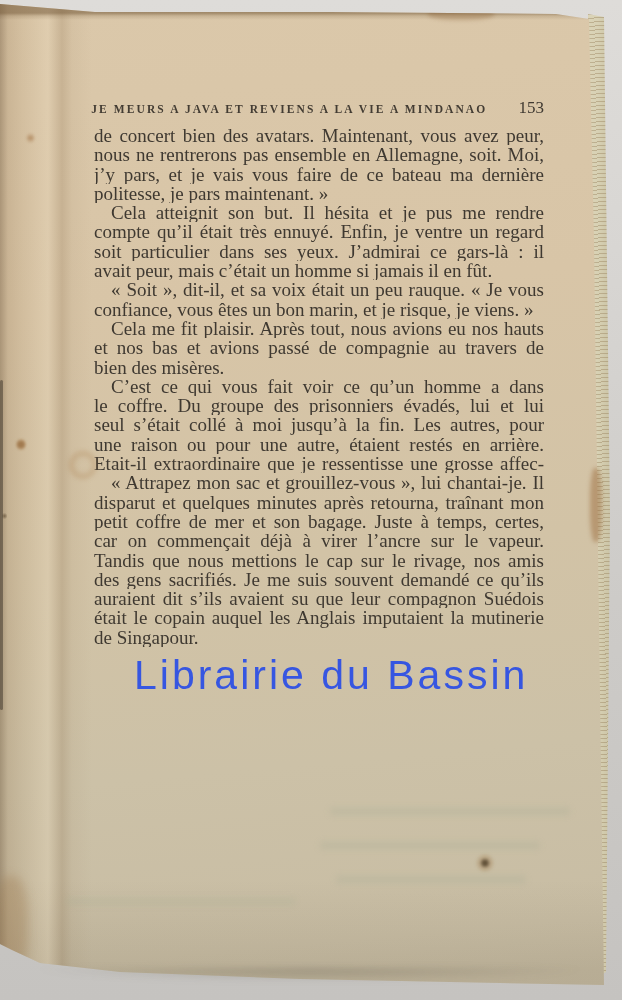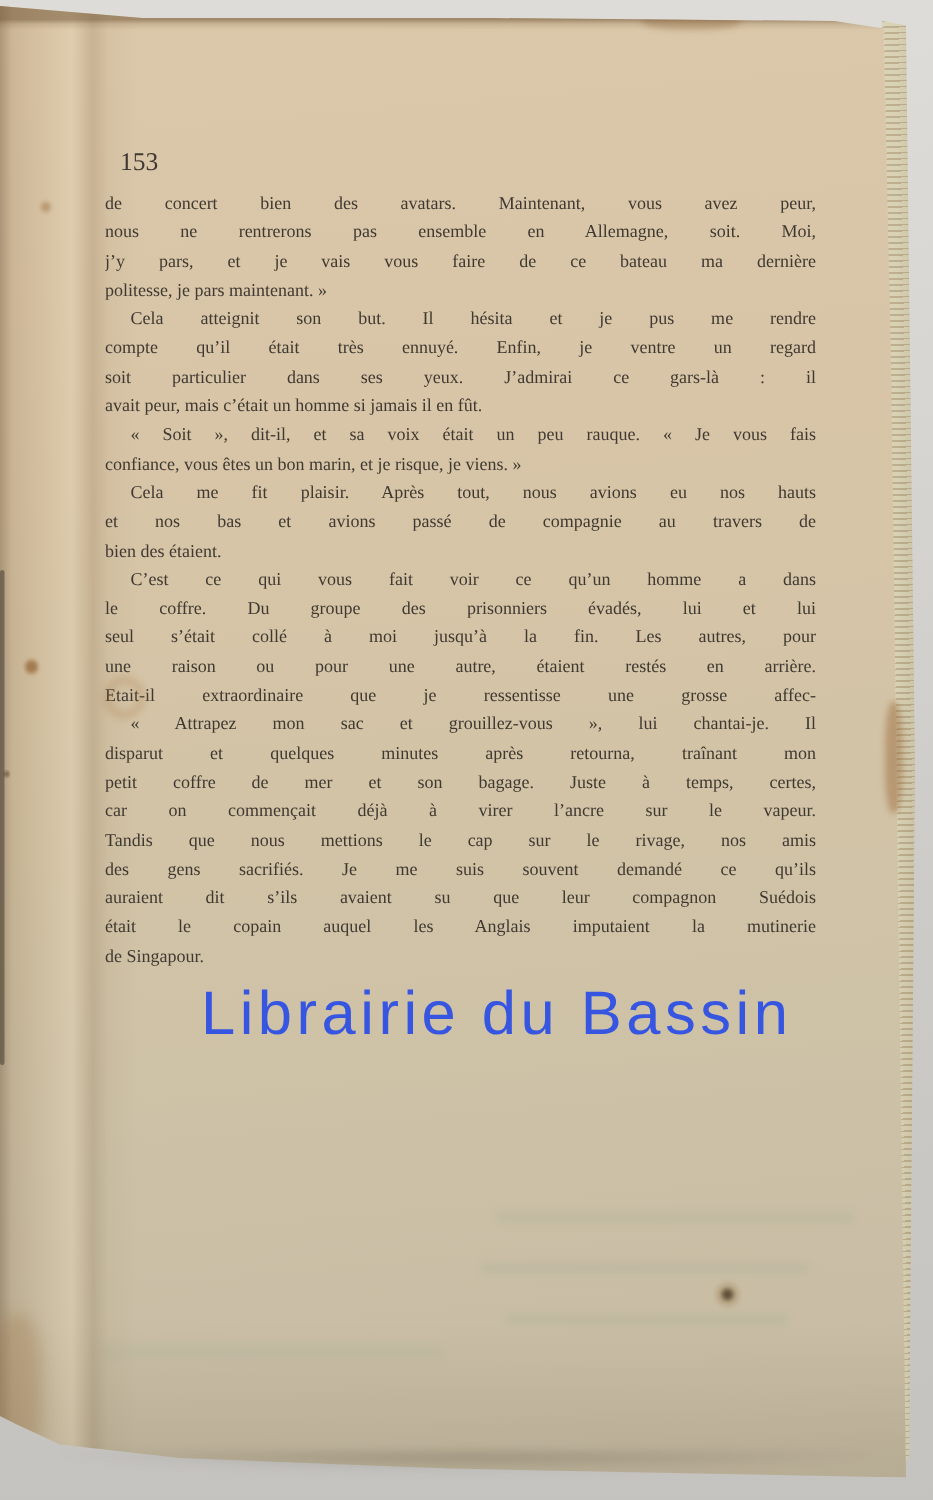--- a/index.html
+++ b/index.html
@@ -59,21 +59,21 @@
   .ghost.g3{left:336px;top:876px;width:190px;}
   .ghost.g4{left:66px;top:898px;width:230px;background:rgba(150,165,140,.15);}
 
   
   .text-area{position:absolute;left:70px;top:98px;width:474px;color:#3f3931;}
   .page-header{display:flex;align-items:baseline;height:18px;margin-bottom:10px;}
   .header-title{flex:1;text-align:center;font-size:11.5px;font-weight:bold;
     letter-spacing:2.1px;white-space:nowrap;color:#433c33;}
   .page-number{font-size:17px;margin-left:10px;color:#3f3931;}
 
-  .body-text{font-size:12px;line-height:19.3px;}
+  .body-text{font-size:19px;line-height:19.3px;margin-left:24px;}
   .line{text-align:justify;text-align-last:justify;white-space:normal;
     overflow:hidden;height:19.3px;}
   .line.last{text-align-last:auto;}
   .para.indent .line:first-child{text-indent:17px;}
 
   
   .watermark{position:absolute;left:134px;top:607px;
     font-family:"Liberation Sans",sans-serif;font-size:41px;line-height:1;
     letter-spacing:3px;white-space:nowrap;opacity:.93;}
 </style>
@@ -81,20 +81,21 @@
 <body>
 
 <div class="photo">
 
   <div class="fore-edge"></div>
 
   <div class="sheet">
 
     <div class="text-area">
       <div class="page-header">
+        <span class="header-title">JE MEURS A JAVA ET REVIENS A LA VIE A MINDANAO</span>
         <span class="page-number">153</span>
       </div>
       <div class="body-text">
           <div class="para">
             <div class="line">de concert bien des avatars. Maintenant, vous avez peur,</div>
             <div class="line">nous ne rentrerons pas ensemble en Allemagne, soit. Moi,</div>
             <div class="line">j’y pars, et je vais vous faire de ce bateau ma dernière</div>
             <div class="line last">politesse, je pars maintenant. »</div>
           </div>
           <div class="para indent">
@@ -103,21 +104,21 @@
             <div class="line">soit particulier dans ses yeux. J’admirai ce gars-là : il</div>
             <div class="line last">avait peur, mais c’était un homme si jamais il en fût.</div>
           </div>
           <div class="para indent">
             <div class="line">« Soit », dit-il, et sa voix était un peu rauque. « Je vous fais</div>
             <div class="line last">confiance, vous êtes un bon marin, et je risque, je viens. »</div>
           </div>
           <div class="para indent">
             <div class="line">Cela me fit plaisir. Après tout, nous avions eu nos hauts</div>
             <div class="line">et nos bas et avions passé de compagnie au travers de</div>
-            <div class="line last">bien des étaient.</div>
+            <div class="line last">bien des misères.</div>
           </div>
           <div class="para indent">
             <div class="line">C’est ce qui vous fait voir ce qu’un homme a dans</div>
             <div class="line">le coffre. Du groupe des prisonniers évadés, lui et lui</div>
             <div class="line">seul s’était collé à moi jusqu’à la fin. Les autres, pour</div>
             <div class="line">une raison ou pour une autre, étaient restés en arrière.</div>
             <div class="line">Etait-il extraordinaire que je ressentisse une grosse affec-</div>
           </div>
           <div class="para indent">
             <div class="line">« Attrapez mon sac et grouillez-vous », lui chantai-je. Il</div>

